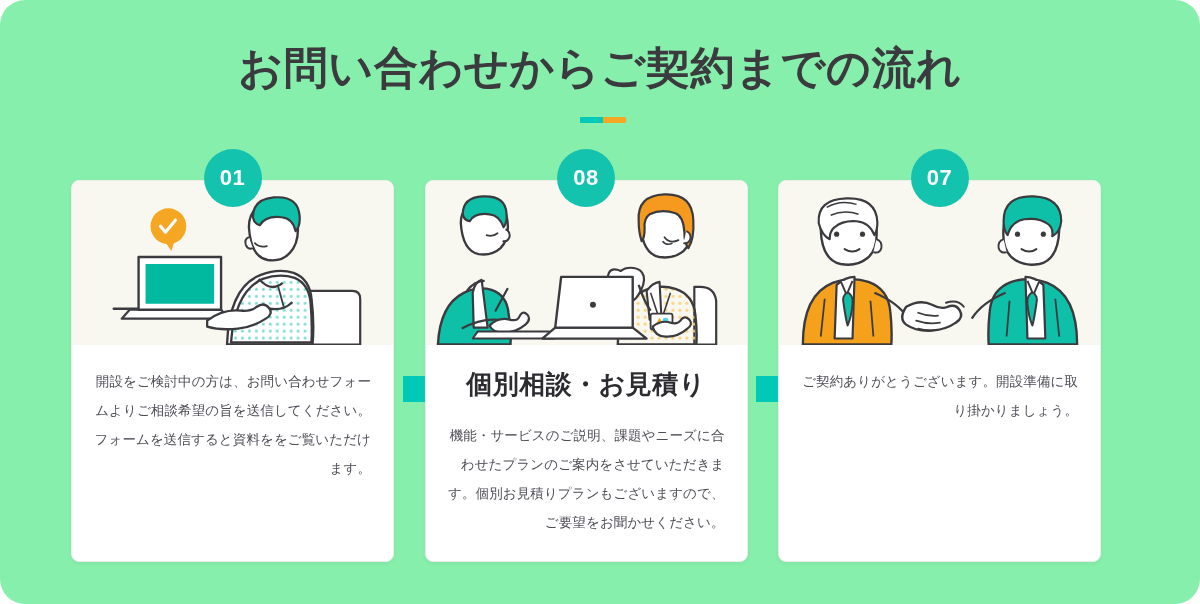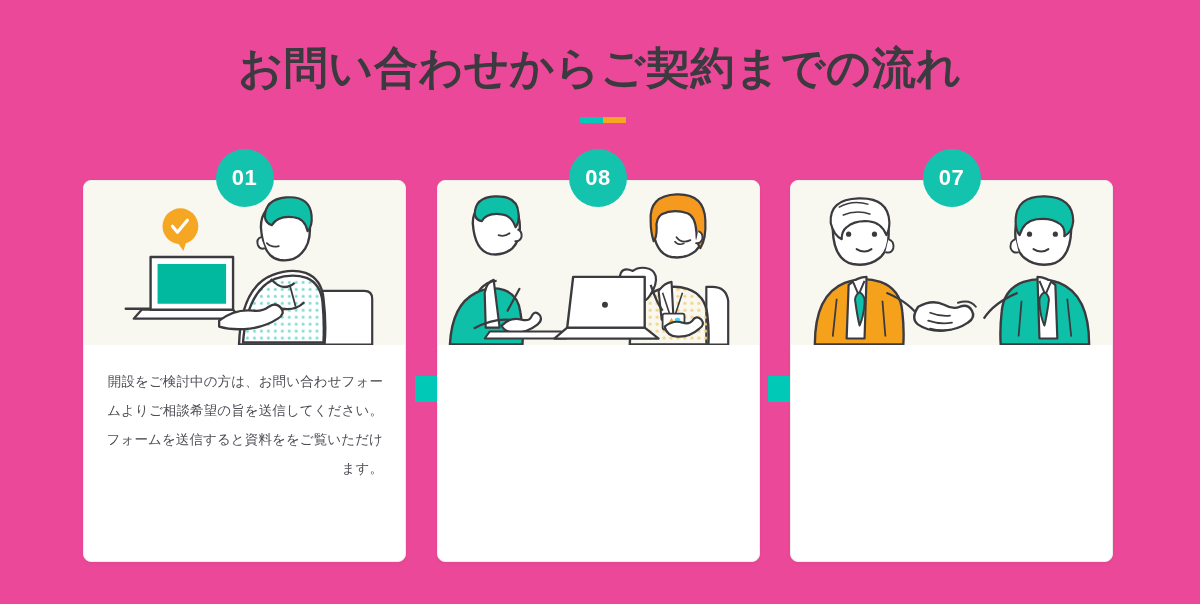--- a/index.html
+++ b/index.html
@@ -7,21 +7,22 @@
     width: 1200px;
     height: 604px;
     background: #ffffff;
     font-family: "Liberation Sans", "DejaVu Sans", sans-serif;
     overflow: hidden;
   }
   .page {
     position: relative;
     width: 1200px;
     height: 604px;
-    background: #ec4899;
+    background: #86efac;
+    border-radius: 25px;
   }
 
   
   .section-title {
     position: absolute;
     top: 40px;
     left: 0;
     width: 1200px;
     text-align: center;
     font-size: 44px;
@@ -40,21 +41,21 @@
     overflow: hidden;
     display: flex;
   }
   .divider .bar-left  { width: 50%; height: 100%; background: #00c9b7; }
   .divider .bar-right { width: 50%; height: 100%; background: #f5a623; }
 
   
   .cards {
     position: absolute;
     top: 180px;
-    left: 83px;
+    left: 71px;
     width: 1030px;
     height: 382px;
     display: flex;
     justify-content: space-between;
   }
   .card {
     position: relative;
     width: 323px;
     height: 382px;
     background: #ffffff;
@@ -231,20 +232,24 @@
           <path d="M196 90 q-9 -4 -12 2 q-3 6 4 9 q-6 4 -1 9 q4 4 10 1 q-2 7 5 9 q7 2 11 -5 q8 -12 6 -20 q-2 -7 -10 -8 q-8 -1 -13 3 z" fill="#ffffff" stroke="#3b3b3f" stroke-width="2.2" stroke-linejoin="round"></path>
           <path d="M214 104 q6 18 12 26" stroke="#3b3b3f" stroke-width="2.3" fill="none"></path>
 
           <path d="M228 146 q9 -7 18 -4 q7 2 10 -2 q4 -6 9 -1 q4 5 -2 9 q-9 8 -20 8 q-12 1 -15 -10 z" fill="#ffffff" stroke="#3b3b3f" stroke-width="2.2" stroke-linejoin="round"></path>
 
           <path d="M130 147 h78 l14 11 h-105 z" fill="#ffffff" stroke="#3b3b3f" stroke-width="2.3" stroke-linejoin="round"></path>
           <path d="M136 96 h72 v51 h-78 z" fill="#ffffff" stroke="#3b3b3f" stroke-width="2.4" stroke-linejoin="round"></path>
           <circle cx="168" cy="124" r="3" fill="#3b3b3f"></circle>
         </svg>
       </div>
+      <div class="card-body">
+        <div class="card-title">個別相談・お見積り</div>
+        <div class="card-text">機能・サービスのご説明、課題やニーズに合わせたプランのご案内をさせていただきます。個別お見積りプランもございますので、ご要望をお聞かせください。</div>
+      </div>
     </div>
 
     <div class="card">
       <div class="connector c2"></div>
       <div class="badge">07</div>
       <div class="illus">
         <svg viewBox="0 0 323 164" xmlns="http://www.w3.org/2000/svg">
           <rect x="0" y="0" width="323" height="164" fill="#f8f7f0"></rect>
 
           <path d="M24 164 q0 -50 30 -62 q18 -7 36 -1 q20 7 22 30 q2 18 1 33 z" fill="#f5a11c" stroke="#3b3b3f" stroke-width="2.4" stroke-linejoin="round"></path>
@@ -278,17 +283,18 @@
 
           <path d="M96 112 q24 10 34 26" fill="none" stroke="#3b3b3f" stroke-width="2.3"></path>
           <path d="M228 112 q-24 10 -34 26" fill="none" stroke="#3b3b3f" stroke-width="2.3"></path>
 
           <path d="M128 126 q14 -8 26 -2 q9 5 16 2 q8 -3 12 4 q4 7 -4 12 q-10 7 -24 8 q-16 1 -26 -6 q-8 -6 0 -18 z" fill="#ffffff" stroke="#3b3b3f" stroke-width="2.4" stroke-linejoin="round"></path>
           <path d="M140 132 q10 4 20 3 M138 140 q12 4 24 2 M140 148 q10 3 20 1" stroke="#3b3b3f" stroke-width="1.7" fill="none" stroke-linecap="round"></path>
           <path d="M168 122 q12 -4 18 4" stroke="#3b3b3f" stroke-width="2" fill="none" stroke-linecap="round"></path>
         </svg>
       </div>
       <div class="card-body">
+        <div class="card-text">ご契約ありがとうございます。開設準備に取り掛かりましょう。</div>
       </div>
     </div>
 
   </div>
 </div>
 
 </body></html>

